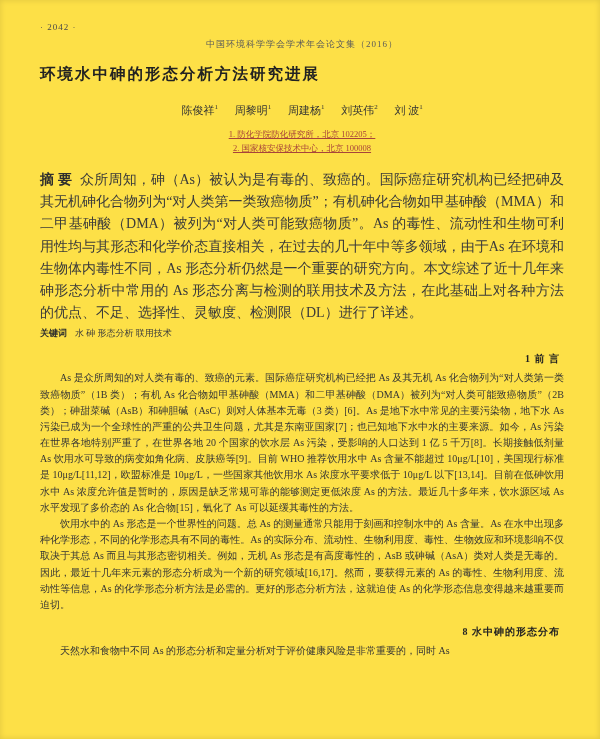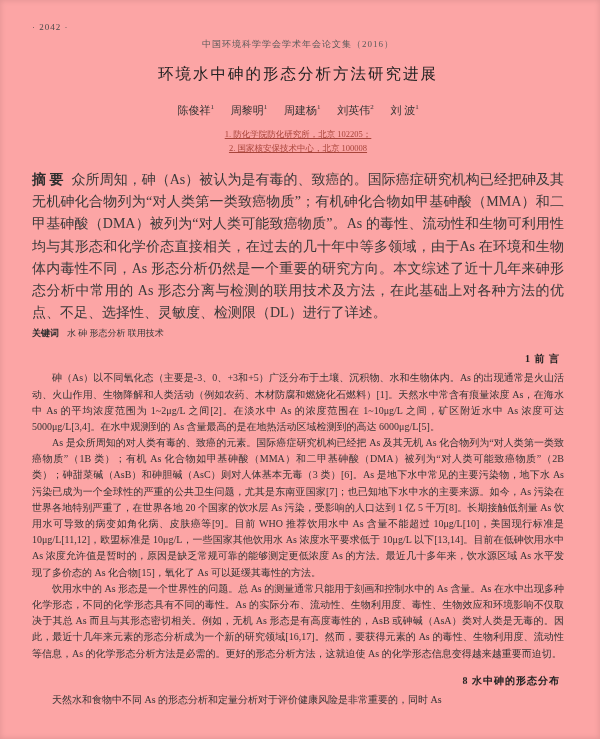--- a/index.html
+++ b/index.html
@@ -4,39 +4,39 @@
 <style>
   html,body{margin:0;padding:0;}
   body{
     width:600px;height:739px;
     background:#e9e8e4;
     font-family:"Liberation Serif", serif;
   }
   .page{
     width:600px;height:739px;
     box-sizing:border-box;
-    background:#fca5a5;
-    padding:22px 36px 0 32px;
+    background:#fde047;
+    padding:22px 36px 0 40px;
     overflow:hidden;
     box-shadow:inset 0 0 6px rgba(0,0,0,.12);
     position:relative;
   }
   .pg-header{
     position:relative;
     height:16px;
     font-size:9px;
     color:#4a4a4a;
   }
   .pg-num{position:absolute;left:0;top:0;letter-spacing:1px;}
   .pg-title{position:absolute;left:0;right:0;top:16px;text-align:center;letter-spacing:1px;color:#5a5a5a;}
   h1.title{
     margin:26px 0 0;
-    text-align:center;
+    text-align:left;
     font-size:15.5px;
-    font-weight:normal;
+    font-weight:bold;
     color:#222;
     letter-spacing:2px;
   }
   .authors{
     margin:18px 0 0;
     text-align:center;
     font-size:11px;
     color:#333;
   }
   .author{margin:0 7px;}
@@ -108,20 +108,19 @@
   <div class="affils">
     <div>1. 防化学院防化研究所，北京  102205；</div>
     <div>2. 国家核安保技术中心，北京  100008</div>
   </div>
 
   <p class="abstract"><span class="lbl">摘  要</span><span>众所周知，砷（As）被认为是有毒的、致癌的。国际癌症研究机构已经把砷及其无机砷化合物列为“对人类第一类致癌物质”；有机砷化合物如甲基砷酸（MMA）和二甲基砷酸（DMA）被列为“对人类可能致癌物质”。As 的毒性、流动性和生物可利用性均与其形态和化学价态直接相关，在过去的几十年中等多领域，由于As 在环境和生物体内毒性不同，As 形态分析仍然是一个重要的研究方向。本文综述了近十几年来砷形态分析中常用的 As 形态分离与检测的联用技术及方法，在此基础上对各种方法的优点、不足、选择性、灵敏度、检测限（DL）进行了详述。</span></p>
 
   <p class="keywords"><span class="lbl">关键词</span><span>水  砷  形态分析  联用技术</span></p>
 
   <h2 class="sec-heading">1  前  言</h2>
-  <p class="body-par">砷（As）以不同氧化态（主要是-3、0、+3和+5）广泛分布于土壤、沉积物、水和生物体内。As 的出现通常是火山活动、火山作用、生物降解和人类活动（例如农药、木材防腐和燃烧化石燃料）[1]。天然水中常含有痕量浓度 As，在海水中 As 的平均浓度范围为 1~2μg/L 之间[2]。在淡水中 As 的浓度范围在 1~10μg/L 之间，矿区附近水中 As 浓度可达 5000μg/L[3,4]。在水中观测到的 As 含量最高的是在地热活动区域检测到的高达 6000μg/L[5]。</p>
   <p class="body-par">As 是众所周知的对人类有毒的、致癌的元素。国际癌症研究机构已经把 As 及其无机 As 化合物列为“对人类第一类致癌物质”（1B 类）；有机 As 化合物如甲基砷酸（MMA）和二甲基砷酸（DMA）被列为“对人类可能致癌物质”（2B 类）；砷甜菜碱（AsB）和砷胆碱（AsC）则对人体基本无毒（3 类）[6]。As 是地下水中常见的主要污染物，地下水 As 污染已成为一个全球性的严重的公共卫生问题，尤其是东南亚国家[7]；也已知地下水中水的主要来源。如今，As 污染在世界各地特别严重了，在世界各地 20 个国家的饮水层 As 污染，受影响的人口达到 1 亿 5 千万[8]。长期接触低剂量 As 饮用水可导致的病变如角化病、皮肤癌等[9]。目前 WHO 推荐饮用水中 As 含量不能超过 10μg/L[10]，美国现行标准是 10μg/L[11,12]，欧盟标准是 10μg/L，一些国家其他饮用水 As 浓度水平要求低于 10μg/L 以下[13,14]。目前在低砷饮用水中 As 浓度允许值是暂时的，原因是缺乏常规可靠的能够测定更低浓度 As 的方法。最近几十多年来，饮水源区域 As 水平发现了多价态的 As 化合物[15]，氧化了 As 可以延缓其毒性的方法。</p>
   <p class="body-par">饮用水中的 As 形态是一个世界性的问题。总 As 的测量通常只能用于刻画和控制水中的 As 含量。As 在水中出现多种化学形态，不同的化学形态具有不同的毒性。As 的实际分布、流动性、生物利用度、毒性、生物效应和环境影响不仅取决于其总 As 而且与其形态密切相关。例如，无机 As 形态是有高度毒性的，AsB 或砷碱（AsA）类对人类是无毒的。因此，最近十几年来元素的形态分析成为一个新的研究领域[16,17]。然而，要获得元素的 As 的毒性、生物利用度、流动性等信息，As 的化学形态分析方法是必需的。更好的形态分析方法，这就迫使 As 的化学形态信息变得越来越重要而迫切。</p>
 
   <h2 class="sec-heading">8  水中砷的形态分布</h2>
   <p class="body-par">天然水和食物中不同 As 的形态分析和定量分析对于评价健康风险是非常重要的，同时 As</p>
 
 </div>
 
 </body></html>

